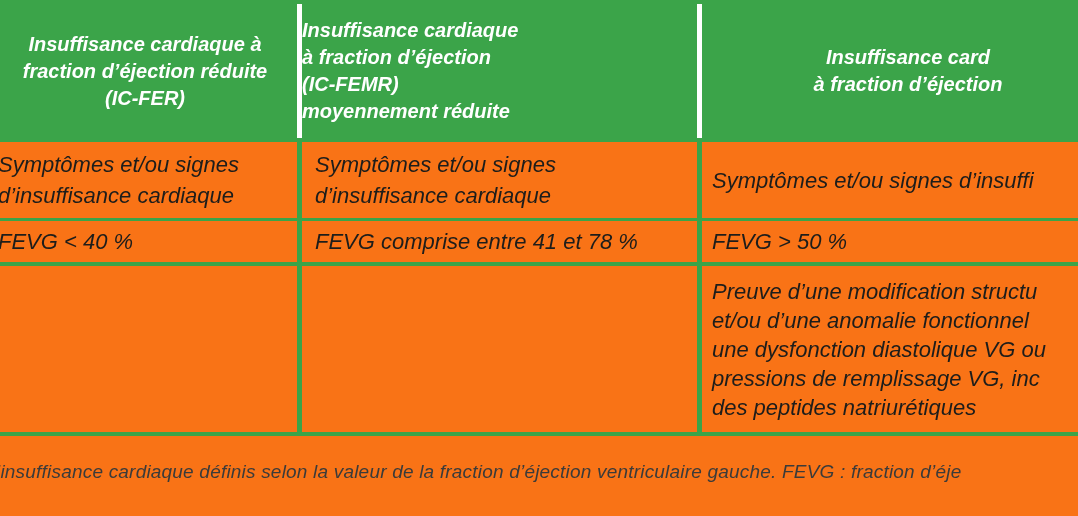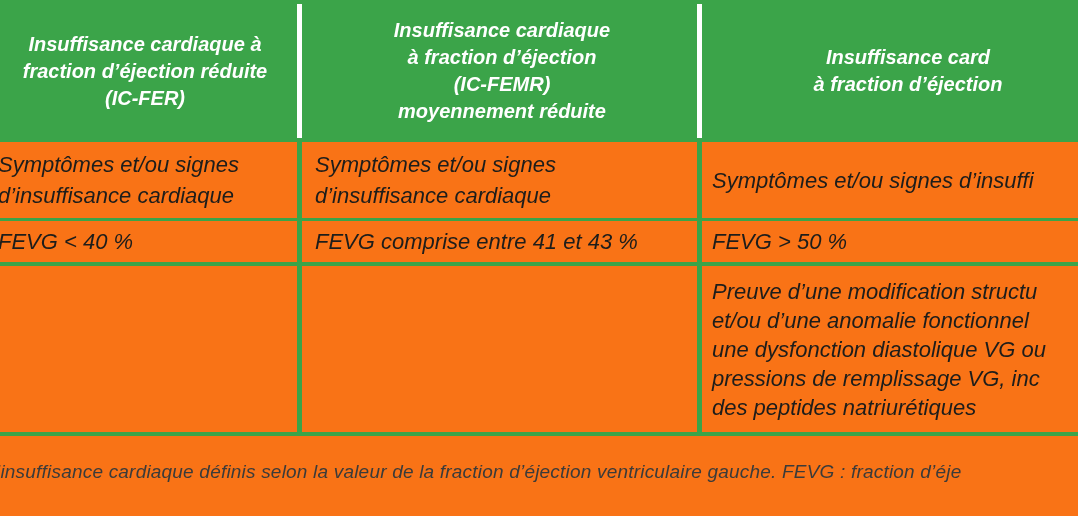--- a/index.html
+++ b/index.html
@@ -6,21 +6,21 @@
   .stage{
     position:relative; width:1078px; height:516px; overflow:hidden;
     background:#f97316; font-family:"Liberation Sans","DejaVu Sans",sans-serif;font-style:italic;
   }
   .tbl{position:absolute; left:-12px; top:0; width:1414px; height:436px;}
   
   .thead{position:relative; display:flex; height:142px; background:var(--green);}
   .hcell{display:flex; flex-direction:column; justify-content:center;
          color:#fff; font-weight:bold; font-size:20px; line-height:27px;}
   .hc1{width:314px; text-align:center;}
-  .hc2{width:400px; text-align:center;}
+  .hc2{width:400px; }
   .hc3{flex:1; align-items:flex-start;}
   .hc3-inner{width:416px; text-align:center; padding-right:4px; box-sizing:border-box;}
   .vsep-white{position:absolute; top:4px; height:134px; width:5px; background:#fff;}
   .vsep-white.p1{left:309px;} .vsep-white.p2{left:709px;}
   
   .tbody{position:relative;}
   .vstripe{position:absolute; top:0; height:294px; width:5px; background:var(--green); z-index:2;}
   .vstripe.p1{left:309px;} .vstripe.p2{left:709px;}
   .trow{display:flex; align-items:center; color:#1d1d1b; font-size:22px;}
   .r1{height:76px;} .r2{height:41px;} .r3{height:166px;}
@@ -87,21 +87,21 @@
         </div>
       </div>
 
       <div class="hsep s1"></div>
 
       <div class="trow r2">
         <div class="cell c1">
           <div class="line">FEVG &lt; 40 %</div>
         </div>
         <div class="cell c2">
-          <div class="line">FEVG comprise entre 41 et 43 %</div>
+          <div class="line">FEVG comprise entre 41 et 78 %</div>
         </div>
         <div class="cell c3">
           <div class="line">FEVG &gt; 50 %</div>
         </div>
       </div>
 
       <div class="hsep s2"></div>
 
       <div class="trow r3">
         <div class="cell c1"></div>

